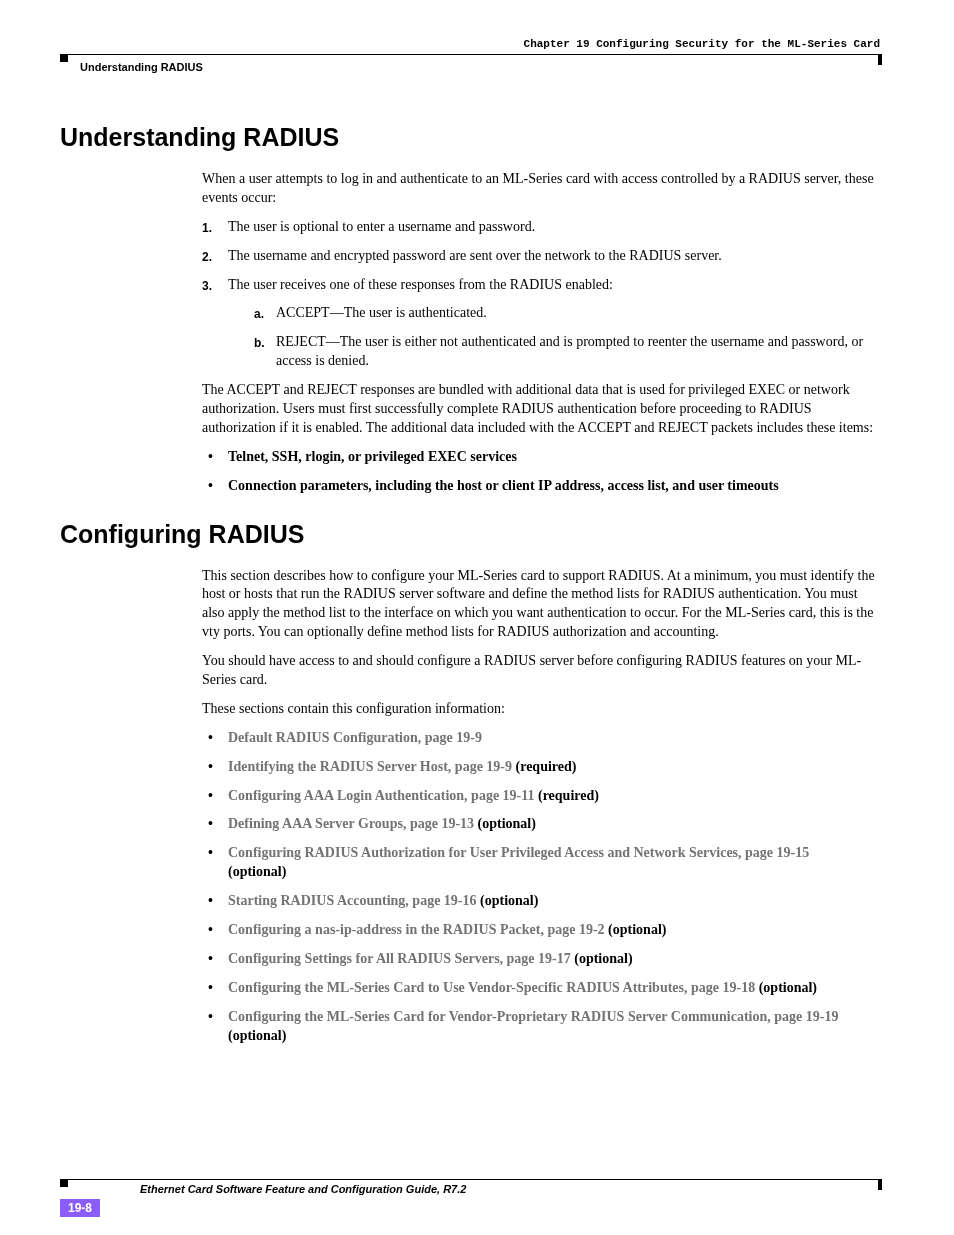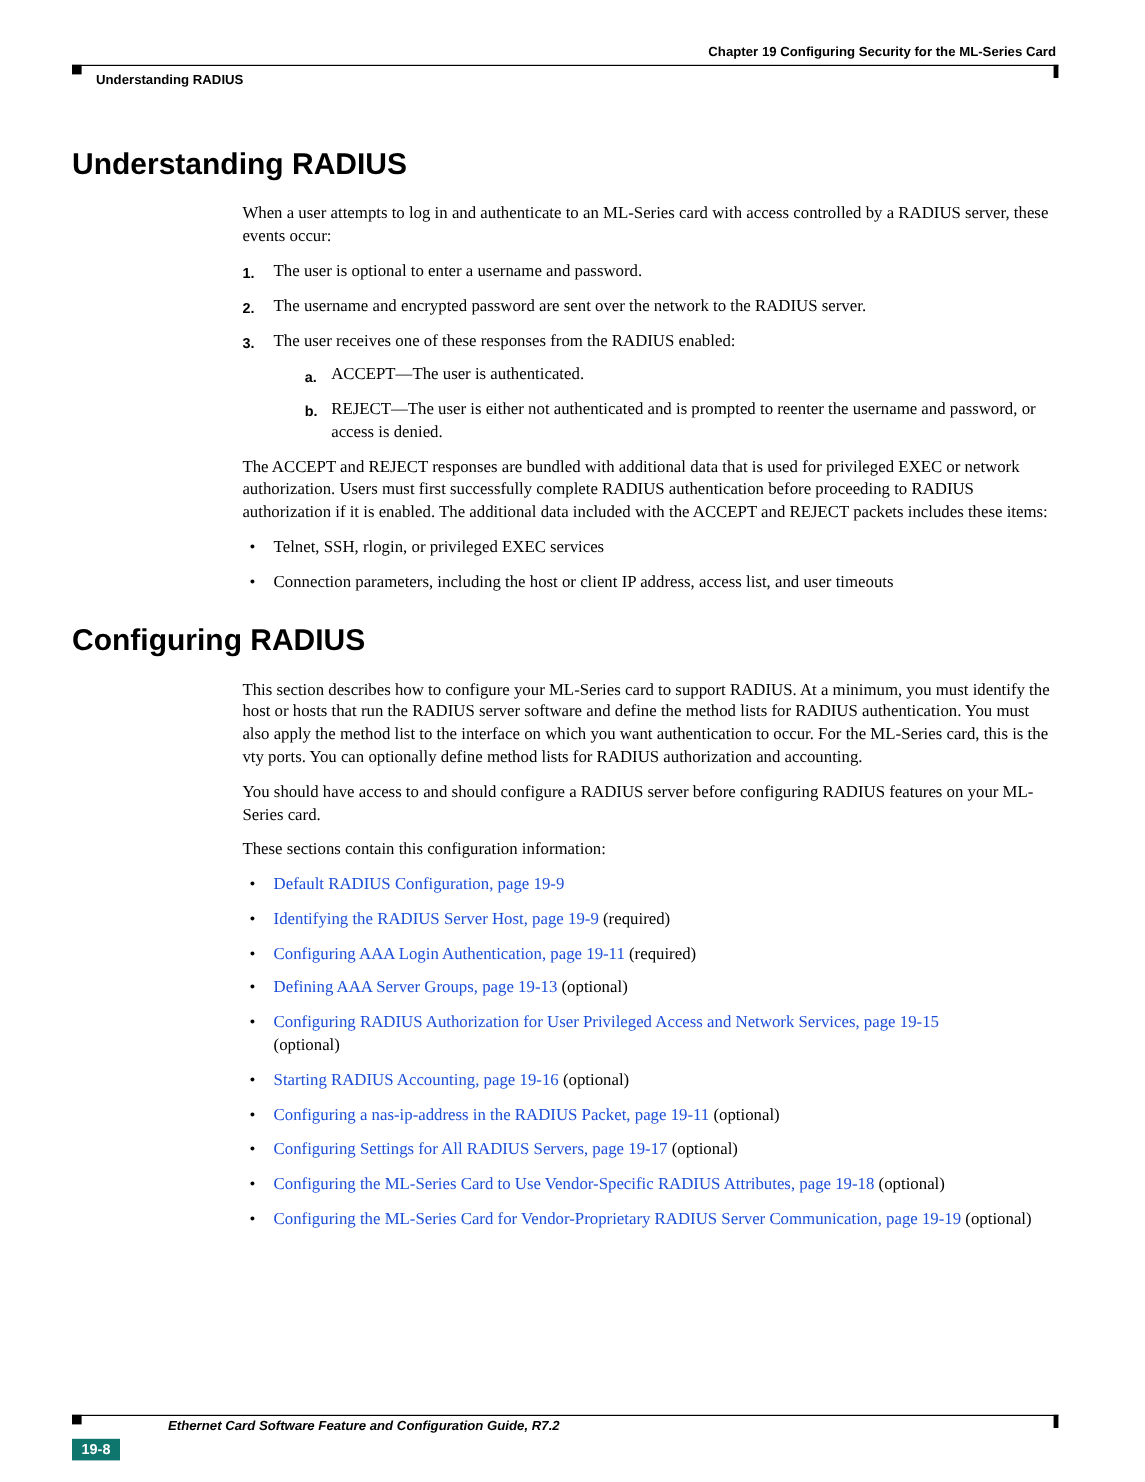--- a/index.html
+++ b/index.html
@@ -14,21 +14,21 @@
     box-sizing: border-box;
   }
   .page {
     padding: 38px 72px 0 60px;
     box-sizing: border-box;
     position: relative;
     height: 100%;
   }
   .top-header {
     text-align: right;
-    font-family: Liberation Sans, sans-serif;
+    font-family: Liberation Mono, monospace;
     font-weight: bold;
     font-size: 11px;
     padding-right: 2px;
   }
   .header-rule {
     position: relative;
     height: 4px;
     margin: 4px 0 2px 0;
     border-top: 1px solid #000;
   }
@@ -120,29 +120,30 @@
     list-style: none;
     padding: 0;
     margin: 0 0 10px 0;
   }
   ul.bullets > li {
     position: relative;
     padding-left: 26px;
     margin-bottom: 10px;
     font-size: 14px;
     line-height: 1.35;
+    font-weight: bold;
   }
   ul.bullets > li::before {
     content: "•";
     position: absolute;
     left: 6px;
     top: 0;
   }
   .link {
-    color: #1d4ed8;
+    color: #737373;
   }
   .section2 {
     margin-top: 24px;
   }
   .footer {
     position: absolute;
     bottom: 40px;
     left: 60px;
     right: 72px;
   }
@@ -173,21 +174,21 @@
     font-size: 11px;
     text-align: left;
     margin-left: 80px;
     margin-top: -1px;
     font-style: italic;
   }
   .page-num-box {
     position: absolute;
     left: 0;
     bottom: -22px;
-    background: #0f766e;
+    background: #8b5cf6;
     color: #fff;
     font-family: Arial, Helvetica, sans-serif;
     font-weight: bold;
     font-size: 12px;
     padding: 2px 8px;
   }
 </style>
 </head>
 <body>
 
@@ -235,21 +236,21 @@
         <p>You should have access to and should configure a RADIUS server before configuring RADIUS features on your ML-Series card.</p>
         <p>These sections contain this configuration information:</p>
 
         <ul class="bullets">
           <li><span class="link">Default RADIUS Configuration, page 19-9</span></li>
           <li><span class="link">Identifying the RADIUS Server Host, page 19-9</span><span> (required)</span></li>
           <li><span class="link">Configuring AAA Login Authentication, page 19-11</span><span> (required)</span></li>
           <li><span class="link">Defining AAA Server Groups, page 19-13</span><span> (optional)</span></li>
           <li><span class="link">Configuring RADIUS Authorization for User Privileged Access and Network Services, page 19-15</span><br><span>(optional)</span></li>
           <li><span class="link">Starting RADIUS Accounting, page 19-16</span><span> (optional)</span></li>
-          <li><span class="link">Configuring a nas-ip-address in the RADIUS Packet, page 19-11</span><span> (optional)</span></li>
+          <li><span class="link">Configuring a nas-ip-address in the RADIUS Packet, page 19-2</span><span> (optional)</span></li>
           <li><span class="link">Configuring Settings for All RADIUS Servers, page 19-17</span><span> (optional)</span></li>
           <li><span class="link">Configuring the ML-Series Card to Use Vendor-Specific RADIUS Attributes, page 19-18</span><span> (optional)</span></li>
           <li><span class="link">Configuring the ML-Series Card for Vendor-Proprietary RADIUS Server Communication, page 19-19</span><span> (optional)</span></li>
         </ul>
       </div>
     </div>
 
   </div>
 
   <div class="footer">

